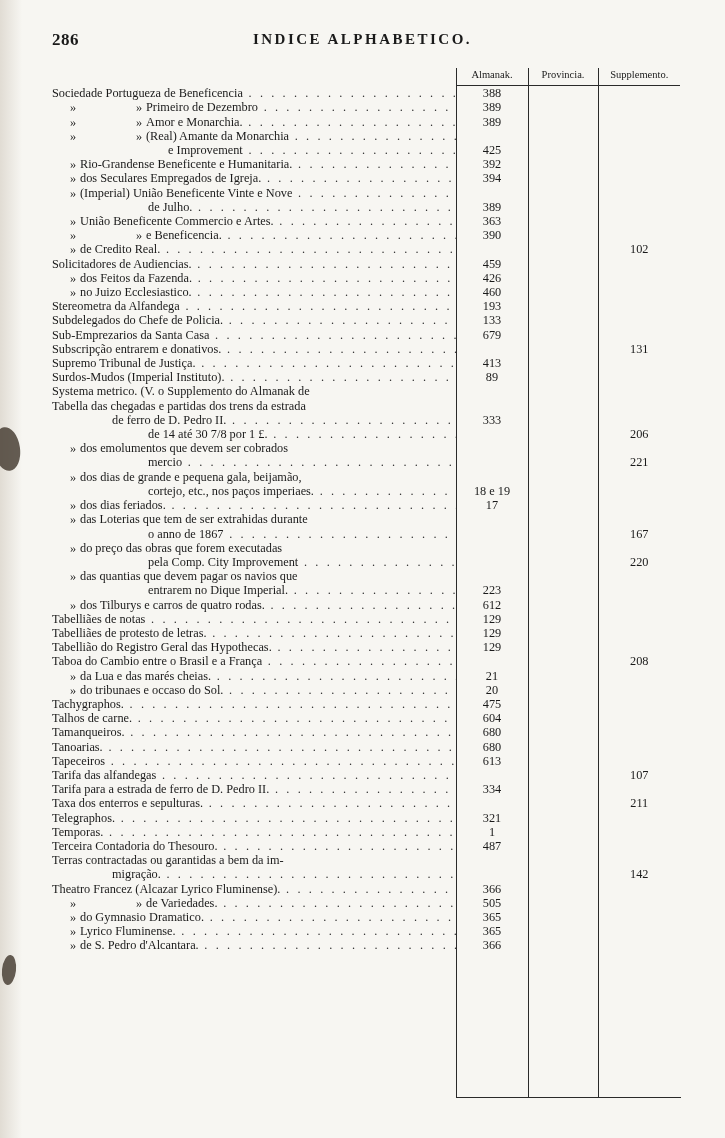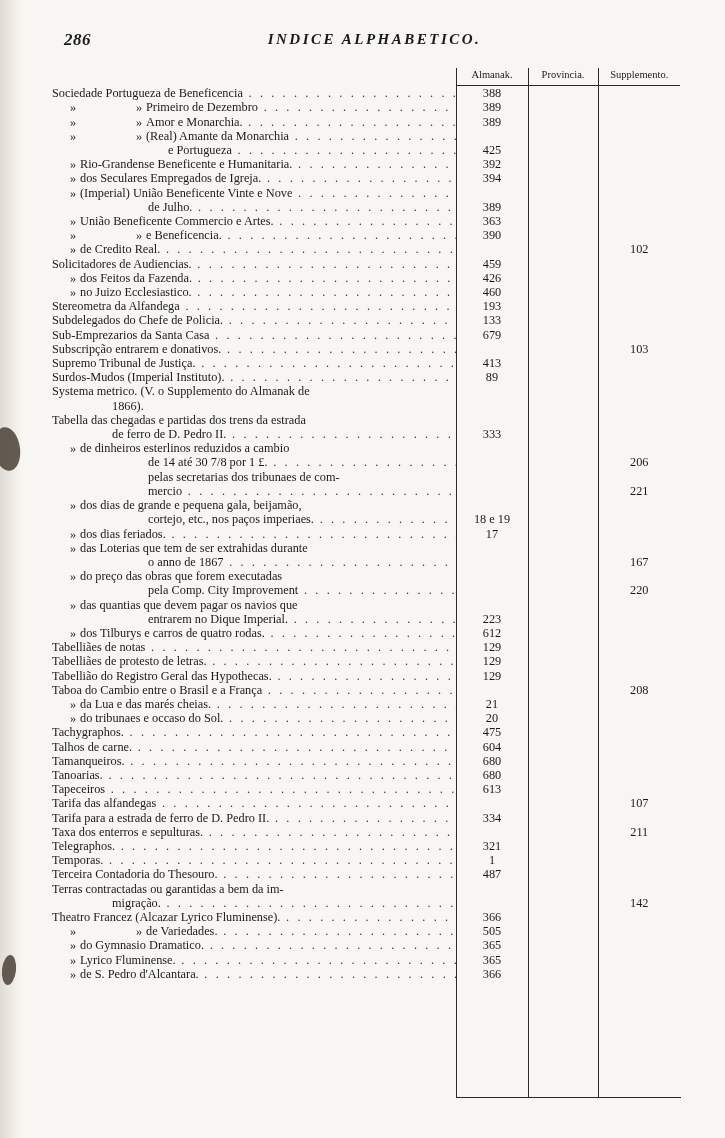--- a/index.html
+++ b/index.html
@@ -35,24 +35,23 @@
     background: #4a4136;
     border-radius: 50%;
     opacity: .85;
   }
   .blot.b1 { left: -6px; top: 427px; width: 26px; height: 44px; transform: rotate(-8deg); }
   .blot.b2 { left: 2px;  top: 955px; width: 14px; height: 30px; transform: rotate(6deg); }
 
   .header {
     position: absolute;
     top: 30px;
-    left: 12px;
+    left: 0;
     width: 658px;
     height: 22px;
-    font-style: italic;
   }
   .folio {
     position: absolute;
     left: 52px;
     top: 0;
     font-weight: bold;
     font-size: 17px;
     letter-spacing: .5px;
   }
   .head-title {
@@ -225,21 +224,21 @@
           <tr>
             <td>
               <div class="entry ind2"><span class="dq">»</span><span class="dq" style="margin-left: 52px;">»</span><span class="txt">(Real) Amante da Monarchia</span><span class="lead"> . . . . . . . . . . . . . . . . . . . . . . . . . . . . . . . . . . . . . . . . . . . . . . . . . . . . . . . . . . . . </span></div>
             </td>
             <td class="num"></td>
             <td class="num"></td>
             <td class="num"></td>
           </tr>
           <tr>
             <td>
-              <div class="entry cont1"><span class="txt">e Portugueza</span><span class="lead"> . . . . . . . . . . . . . . . . . . . . . . . . . . . . . . . . . . . . . . . . . . . . . . . . . . . . . . . . . . . . </span></div>
+              <div class="entry cont1"><span class="txt">e Improvement</span><span class="lead"> . . . . . . . . . . . . . . . . . . . . . . . . . . . . . . . . . . . . . . . . . . . . . . . . . . . . . . . . . . . . </span></div>
             </td>
             <td class="num">425</td>
             <td class="num"></td>
             <td class="num"></td>
           </tr>
           <tr>
             <td>
               <div class="entry ind2"><span class="dq">»</span><span class="txt">Rio-Grandense Beneficente e Humanitaria.</span><span class="lead"> . . . . . . . . . . . . . . . . . . . . . . . . . . . . . . . . . . . . . . . . . . . . . . . . . . . . . . . . . . . . </span></div>
             </td>
             <td class="num">392</td>
@@ -341,21 +340,21 @@
             <td class="num">679</td>
             <td class="num"></td>
             <td class="num"></td>
           </tr>
           <tr>
             <td>
               <div class="entry ind1"><span class="txt">Subscripção entrarem e donativos.</span><span class="lead"> . . . . . . . . . . . . . . . . . . . . . . . . . . . . . . . . . . . . . . . . . . . . . . . . . . . . . . . . . . . . </span></div>
             </td>
             <td class="num"></td>
             <td class="num"></td>
-            <td class="num">103</td>
+            <td class="num">131</td>
           </tr>
           <tr>
             <td>
               <div class="entry ind1"><span class="txt">Supremo Tribunal de Justiça.</span><span class="lead"> . . . . . . . . . . . . . . . . . . . . . . . . . . . . . . . . . . . . . . . . . . . . . . . . . . . . . . . . . . . . </span></div>
             </td>
             <td class="num">413</td>
             <td class="num"></td>
             <td class="num"></td>
           </tr>
           <tr>
@@ -369,61 +368,45 @@
           <tr>
             <td>
               <div class="entry ind1"><span class="txt">Systema metrico. (V. o Supplemento do Almanak de</span></div>
             </td>
             <td class="num"></td>
             <td class="num"></td>
             <td class="num"></td>
           </tr>
           <tr>
             <td>
-              <div class="entry cont3"><span class="txt">1866).</span></div>
-            </td>
-            <td class="num"></td>
-            <td class="num"></td>
-            <td class="num"></td>
-          </tr>
-          <tr>
-            <td>
               <div class="entry ind1"><span class="txt">Tabella das chegadas e partidas dos trens da estrada</span></div>
             </td>
             <td class="num"></td>
             <td class="num"></td>
             <td class="num"></td>
           </tr>
           <tr>
             <td>
               <div class="entry cont3"><span class="txt">de ferro de D. Pedro II.</span><span class="lead"> . . . . . . . . . . . . . . . . . . . . . . . . . . . . . . . . . . . . . . . . . . . . . . . . . . . . . . . . . . . . </span></div>
             </td>
             <td class="num">333</td>
             <td class="num"></td>
             <td class="num"></td>
           </tr>
           <tr>
             <td>
-              <div class="entry ind2"><span class="dq">»</span><span class="txt">de dinheiros esterlinos reduzidos a cambio</span></div>
-            </td>
-            <td class="num"></td>
-            <td class="num"></td>
-            <td class="num"></td>
-          </tr>
-          <tr>
-            <td>
               <div class="entry cont2"><span class="txt">de 14 até 30 7/8 por 1 £.</span><span class="lead"> . . . . . . . . . . . . . . . . . . . . . . . . . . . . . . . . . . . . . . . . . . . . . . . . . . . . . . . . . . . . </span></div>
             </td>
             <td class="num"></td>
             <td class="num"></td>
             <td class="num">206</td>
           </tr>
           <tr>
             <td>
-              <div class="entry cont2"><span class="txt">pelas secretarias dos tribunaes de com-</span></div>
+              <div class="entry ind2"><span class="dq">»</span><span class="txt">dos emolumentos que devem ser cobrados</span></div>
             </td>
             <td class="num"></td>
             <td class="num"></td>
             <td class="num"></td>
           </tr>
           <tr>
             <td>
               <div class="entry cont2"><span class="txt">mercio</span><span class="lead"> . . . . . . . . . . . . . . . . . . . . . . . . . . . . . . . . . . . . . . . . . . . . . . . . . . . . . . . . . . . . </span></div>
             </td>
             <td class="num"></td>

